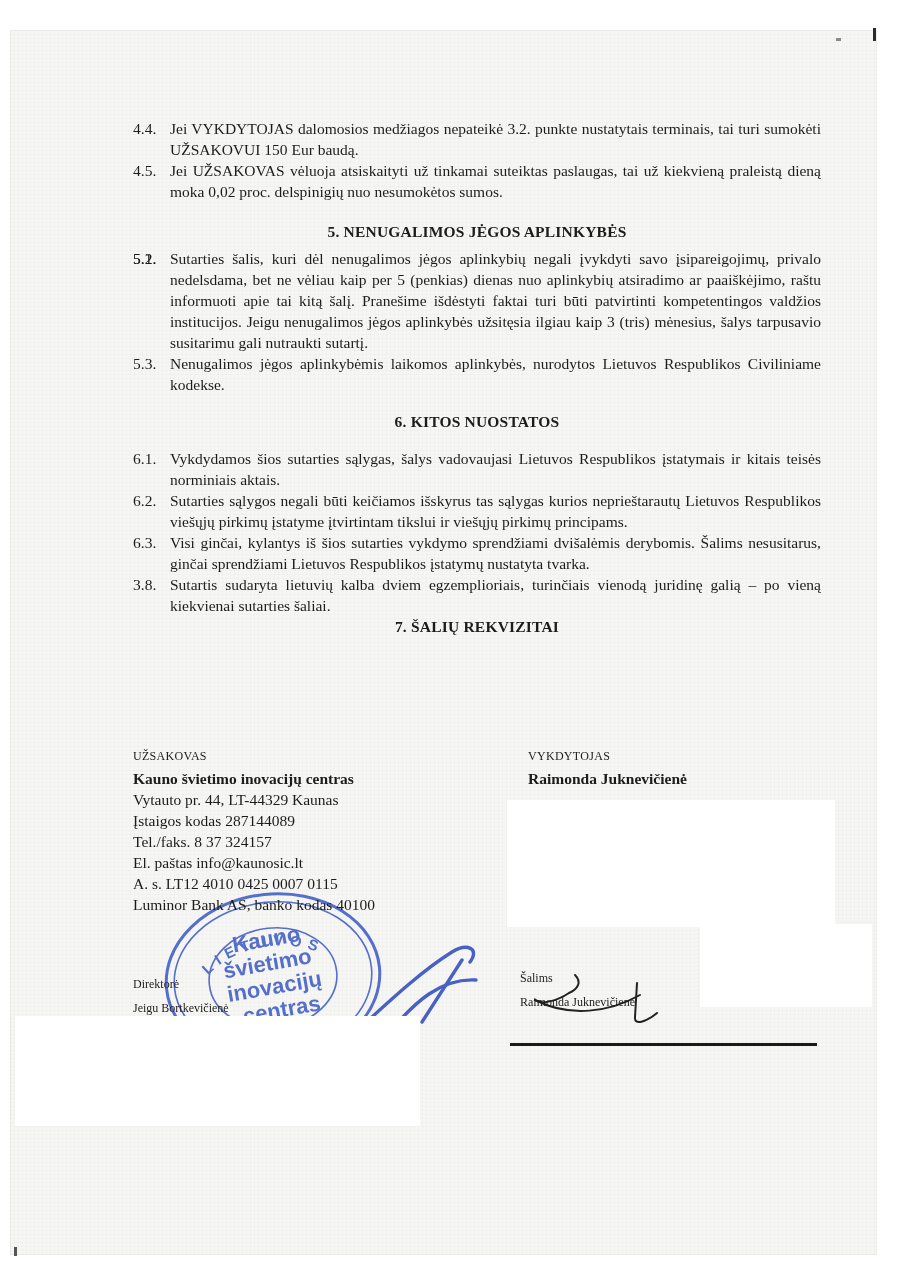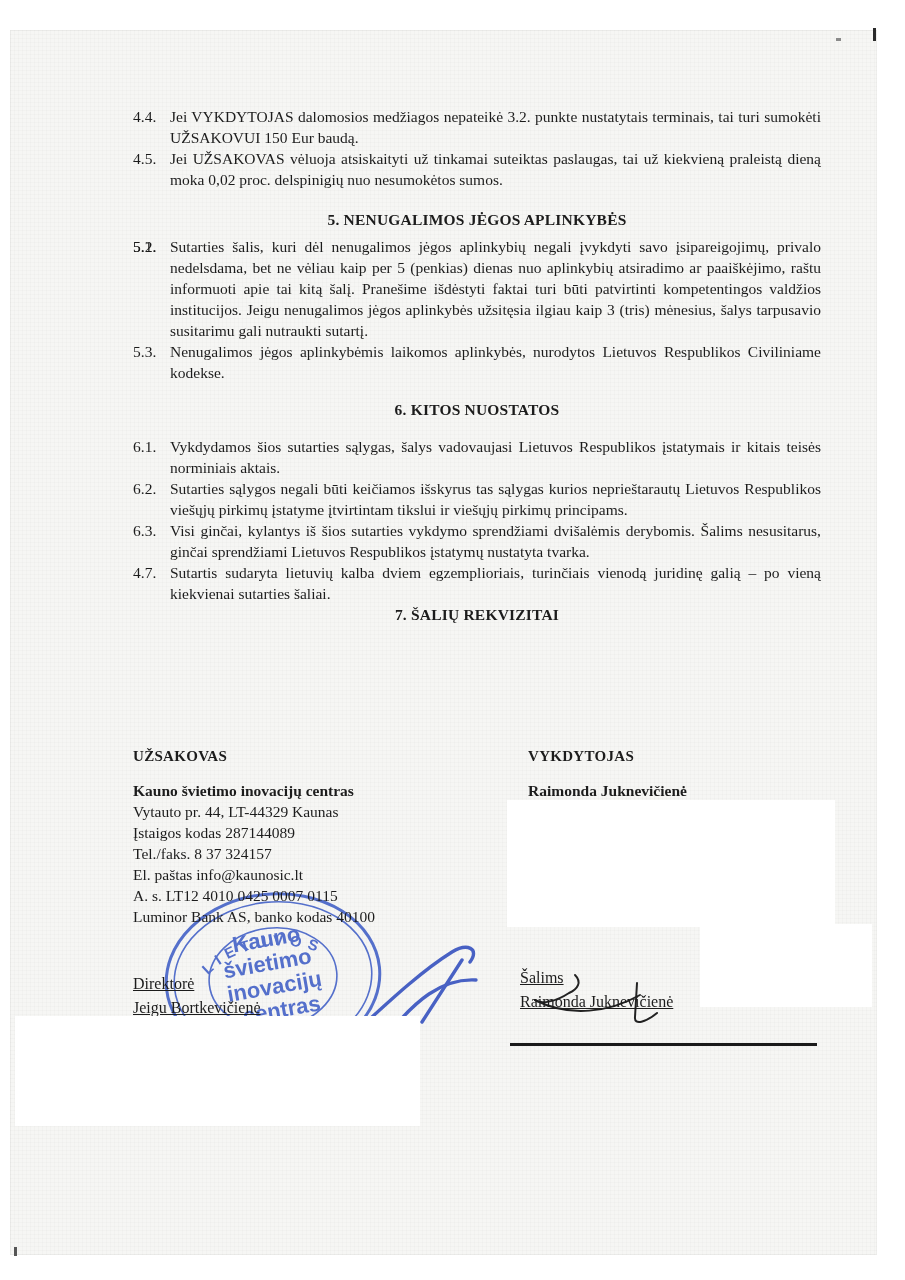--- a/index.html
+++ b/index.html
@@ -9,39 +9,39 @@
   }
   .paper{
     position:absolute;left:10px;top:30px;width:867px;height:1225px;
     background-color:#f6f6f4;
     background-image:
       repeating-linear-gradient(0deg, rgba(80,80,75,0.025) 0 1px, transparent 1px 4px),
       repeating-linear-gradient(90deg, rgba(80,80,75,0.025) 0 1px, transparent 1px 4px);
     box-shadow:inset 0 0 0 1px rgba(0,0,0,0.03);
   }
   .clauses{
-    position:absolute;left:133px;top:106px;width:688px;
+    position:absolute;left:133px;top:118px;width:688px;
     font-size:15.5px;line-height:21px;
   }
   .clause{position:relative;padding-left:37px;text-align:justify;}
   .clause .num{position:absolute;left:0;top:0;}
   .sec-heading{
     margin:0;text-align:center;font-weight:bold;font-size:15.5px;line-height:21px;
     letter-spacing:0.2px;
     font-family:Liberation Serif, serif;
   }
   .sec5{margin-top:19px;margin-bottom:6px;}
   .sec6{margin-top:16px;margin-bottom:16px;}
   .sec7{margin-top:0;}
   .party{position:absolute;font-size:15.5px;line-height:21px;}
   .party-left{left:133px;top:746px;}
   .party-right{left:528px;top:746px;}
-  .party .role{font-weight:bold;font-size:15px;margin-bottom:13px;letter-spacing:0.3px;}
+  .party .role{font-weight:normal;font-size:12px;margin-bottom:1px;letter-spacing:0.3px;}
   .party .party-name{font-weight:bold;}
-  .signer{position:absolute;font-size:16px;line-height:24px;text-decoration:underline;}
+  .signer{position:absolute;font-size:12px;line-height:24px;}
   .signer-left{left:133px;top:972px;}
   .signer-right{left:520px;top:966px;}
   .stamp-svg{position:absolute;left:156px;top:886px;z-index:2;}
   .flourish-svg{position:absolute;left:330px;top:930px;z-index:2;}
   .blacksig-svg{position:absolute;left:515px;top:955px;z-index:3;}
   .party-text-layer{z-index:3;}
   .redact{position:absolute;background:#ffffff;z-index:5;}
   .redact-left{left:15px;top:1016px;width:405px;height:110px;}
   .redact-right-a{left:507px;top:800px;width:328px;height:127px;}
   .redact-right-b{left:700px;top:924px;width:172px;height:83px;}
@@ -88,21 +88,21 @@
   </div>
   <div class="clause">
     <span class="num">6.2.</span>
     <span>Sutarties sąlygos negali būti keičiamos išskyrus tas sąlygas kurios neprieštarautų Lietuvos Respublikos viešųjų pirkimų įstatyme įtvirtintam tikslui ir viešųjų pirkimų principams.</span>
   </div>
   <div class="clause">
     <span class="num">6.3.</span>
     <span>Visi ginčai, kylantys iš šios sutarties vykdymo sprendžiami dvišalėmis derybomis. Šalims nesusitarus, ginčai sprendžiami Lietuvos Respublikos įstatymų nustatyta tvarka.</span>
   </div>
   <div class="clause">
-    <span class="num">4.7.</span>
+    <span class="num">3.8.</span>
     <span>Sutartis sudaryta lietuvių kalba dviem egzemplioriais, turinčiais vienodą juridinę galią – po vieną kiekvienai sutarties šaliai.</span>
   </div>
 
   <h3 class="sec-heading sec7">7. ŠALIŲ REKVIZITAI</h3>
 </div>
 
 <svg class="stamp-svg" width="340" height="195" viewBox="0 0 340 195">
   <g transform="rotate(-6 117 92)" opacity="0.88">
     <g stroke="#3f5ec6" fill="none">
       <ellipse cx="117" cy="92" rx="107" ry="84" stroke-width="3"></ellipse>

